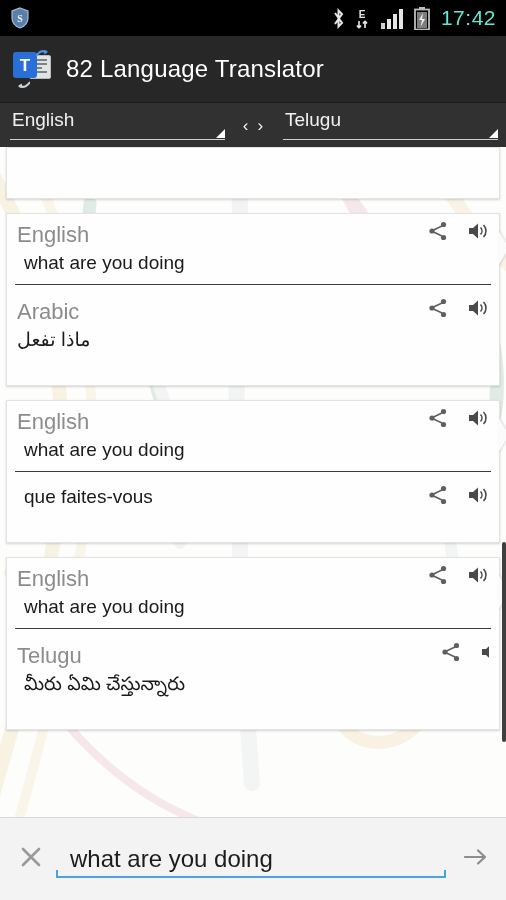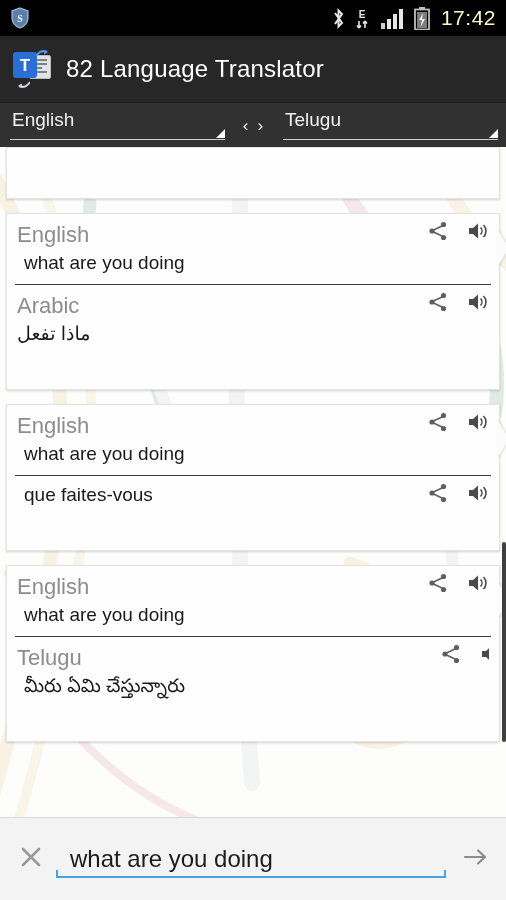--- a/index.html
+++ b/index.html
@@ -17,21 +17,21 @@
   }
 
   
   .statusbar {
     height: 36px; background: #000; color: #e8e8e8;
     display: flex; align-items: center; padding: 0 10px;
     flex: 0 0 36px;
   }
   .sb-left { display: flex; align-items: center; gap: 6px; }
   .sb-right { margin-left: auto; display: flex; align-items: center; gap: 9px; }
-  .sb-time { font-size: 21px; letter-spacing: .5px; color: #fef9c3; padding-left: 2px; }
+  .sb-time { font-size: 21px; letter-spacing: .5px; color: #5eead4; padding-left: 2px; }
   .shield { width: 20px; height: 22px; display: block; }
   .ico { display: block; }
 
   
   .actionbar {
     height: 67px; background: #272727;
     display: flex; align-items: center; padding: 0 12px;
     flex: 0 0 67px;
     border-bottom: 1px solid #1b1b1b;
   }
@@ -112,21 +112,21 @@
   .tcard .flag {
     position: absolute; right: -10px; top: 16px;
     width: 0; height: 0;
     border-top: 18px solid transparent;
     border-bottom: 18px solid transparent;
     border-left: 11px solid #fbfbfb;
     filter: drop-shadow(1px 0 1px rgba(0,0,0,.14));
   }
   .row { position: relative; padding: 6px 10px 8px 10px; }
   .row.src { border-bottom: 1px solid #3d3d3d; margin: 0 8px; padding-left: 2px; padding-right: 2px; }
-  .row.dst { margin: 0 8px; padding-left: 2px; padding-right: 2px; padding-bottom: 42px; }
+  .row.dst { margin: 6px 8px; padding-left: 2px; padding-right: 2px; padding-bottom: 26px; }
   .langname {
     color: #8c8c8c; font-size: 22px; line-height: 30px; font-weight: normal;
   }
   .phrase {
     color: #1a1a1a; font-size: 19px; line-height: 26px; padding-left: 7px;
   }
   .phrase.rtl { direction: rtl; text-align: left; padding-right: 6px; padding-left: 0; }
   .rowicons {
     position: absolute; right: 2px; top: 6px;
     display: flex; align-items: center; gap: 18px;

